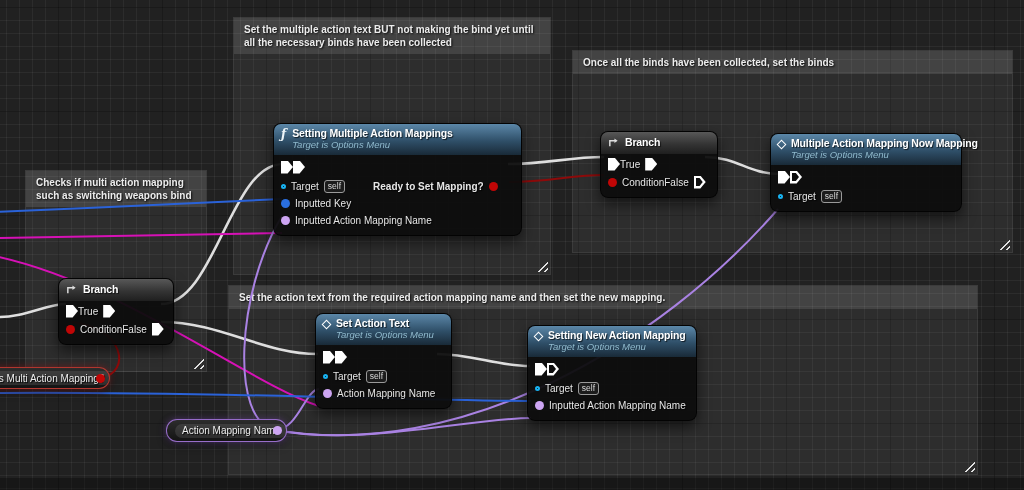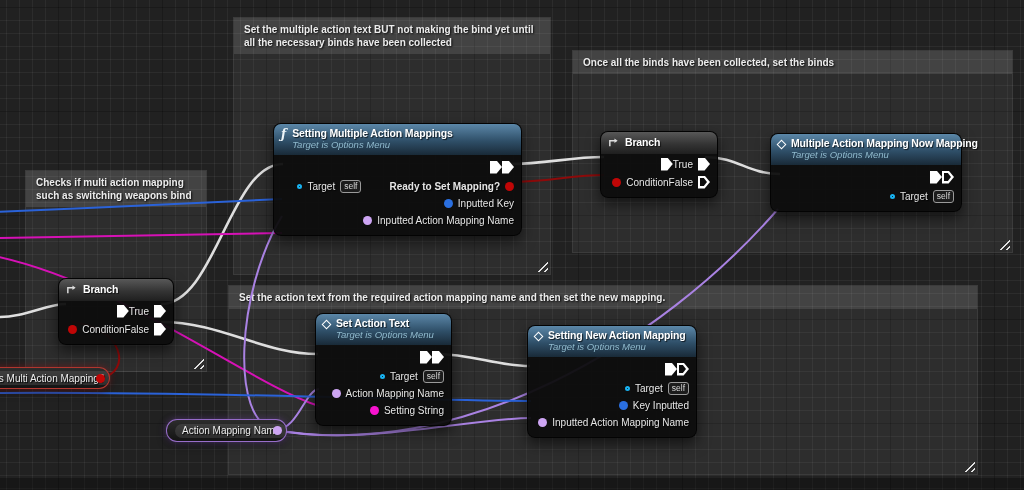--- a/index.html
+++ b/index.html
@@ -36,21 +36,21 @@
     background:linear-gradient(180deg,#5b87a8 0%, #2f4f68 55%, #192a38 100%);}
   .nhead.gray{background:linear-gradient(180deg,#585858 0%, #343434 55%, #1f1f1f 100%);
     align-items:center;padding:2px 7px;height:22px;border-radius:7px 7px 0 0;}
   .ntitle{font-size:10.5px;font-weight:bold;color:#fff;line-height:1.25;white-space:nowrap;letter-spacing:-0.15px;
     text-shadow:1px 1px 1px rgba(0,0,0,0.7);}
   .nsub{font-size:9.5px;font-style:italic;color:#8fb9cc;line-height:1.15;white-space:nowrap;}
   .fnicon{font-size:12px;font-style:italic;font-weight:bold;color:#eef5f9;
     font-family:"DejaVu Serif", serif;line-height:1.1;margin-top:1px;}
   .diamond{width:7px;height:7px;border:1.6px solid #fff;transform:rotate(45deg);margin-top:4px;flex:0 0 auto;}
   .bricon{flex:0 0 auto;}
-  .prow{display:flex;justify-content:flex-end;align-items:center;height:17px;padding:0 7px;}
+  .prow{display:flex;justify-content:flex-start;align-items:center;height:17px;padding:0 7px;}
   .prow.execrow{height:22px;}
   .nbody{padding-bottom:6px;padding-top:1px;}
   .pl,.pr{display:flex;align-items:center;gap:5px;min-width:0;}
   .plabel{font-size:10px;color:#e6e6e6;white-space:nowrap;text-shadow:1px 1px 1px rgba(0,0,0,0.8);}
   .plabel.out{font-weight:bold;margin-left:28px;}
   .exec{position:relative;width:12px;height:13px;background:#fff;
     clip-path:polygon(0 0,55% 0,100% 50%,55% 100%,0 100%);flex:0 0 auto;}
   .exec.hollow::after{content:"";position:absolute;left:2px;top:2.5px;right:3px;bottom:2.5px;
     background:#0e0e0e;clip-path:polygon(0 0,55% 0,100% 50%,55% 100%,0 100%);}
   .cpin{width:9px;height:9px;border-radius:50%;flex:0 0 auto;}
@@ -273,26 +273,20 @@
           <span class="plabel">Target</span>
           <span class="selfchip">self</span>
           </div>
       </div>
       <div class="prow">
         <div class="pl">
             <span class="cpin name"></span>
           <span class="plabel">Action Mapping Name</span>
           </div>
       </div>
-      <div class="prow">
-        <div class="pl">
-            <span class="cpin string"></span>
-          <span class="plabel">Setting String</span>
-          </div>
-      </div>
     </div>
   </div>
 
   <div class="node" style="left:527px;top:325px;width:170px">
     <div class="nhead">
       <span class="diamond"></span>
       <div>
         <div class="ntitle">Setting New Action Mapping</div>
         <div class="nsub">Target is Options Menu</div>
       </div>
@@ -308,26 +302,20 @@
       </div>
       <div class="prow">
         <div class="pl">
             <span class="cpin object"></span>
           <span class="plabel">Target</span>
           <span class="selfchip">self</span>
           </div>
       </div>
       <div class="prow">
         <div class="pl">
-            <span class="cpin keyblue"></span>
-          <span class="plabel">Key Inputted</span>
-          </div>
-      </div>
-      <div class="prow">
-        <div class="pl">
             <span class="cpin name"></span>
           <span class="plabel">Inputted Action Mapping Name</span>
           </div>
       </div>
     </div>
   </div>
 
   <div class="pill red" style="left:-20px;top:367px;width:130px">
     <span class="plbl">Is Multi Action Mapping?</span>
     <span class="cpin bool"></span>

